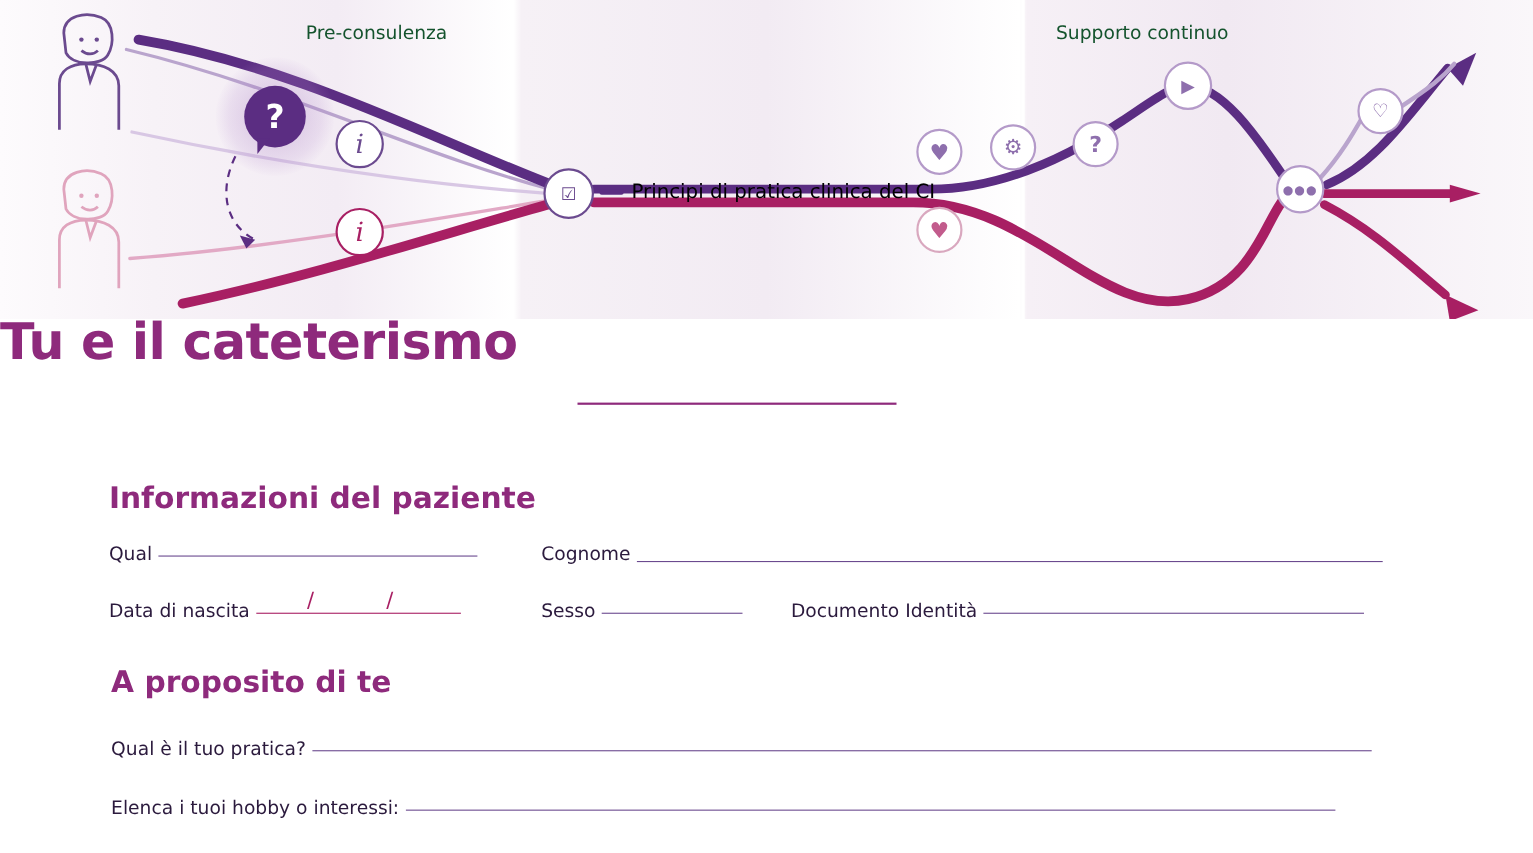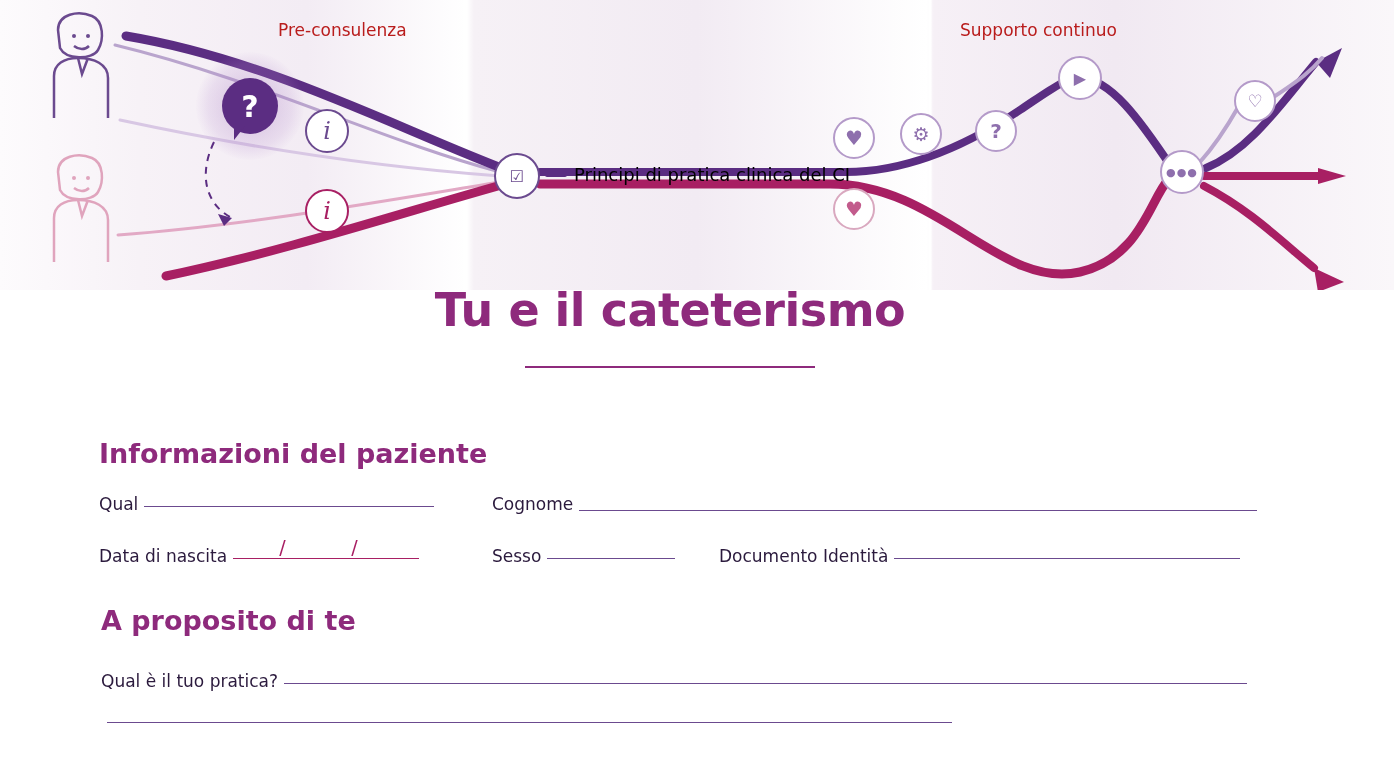--- a/index.html
+++ b/index.html
@@ -37,21 +37,21 @@
         #f2ebf3 50%,
         #ffffff 66.5%,
         #f6f0f6 67%,
         #f1e9f2 80%,
         #faf7fa 100%);
   }
   .journey-seg-label {
     position: absolute;
     top: 20px;
     font-size: 17px;
-    color: #b91c1c;
+    color: #14532d;
     font-family: "DejaVu Sans", sans-serif;
     white-space: nowrap;
   }
   .seg1 { left: 278px; }
   .seg2 { left: 556px; }
   .seg3 { left: 960px; }
 
   .journey svg { position: absolute; left: 0; top: 0; }
 
   
@@ -121,21 +121,20 @@
   }
   .principi .ptext {
     font-size: 18px; color: #000000; white-space: nowrap; text-align: right;
   }
 
   
   .title-wrap {
     position: absolute;
     left: 0; top: 282px;
     width: 1340px;
-    text-align: center;
   }
   .title {
     font-size: 46px;
     line-height: 56px;
     font-weight: bold;
     color: #8e2a7c;
     letter-spacing: -0.5px;
     font-family: "DejaVu Sans", sans-serif;
   }
   .title-rule {
@@ -303,14 +302,15 @@
 </div>
 
 <div class="section-heading" id="h-about">A proposito di te</div>
 
 <div class="field" id="f-lavoro">
   <span class="lbl">Qual è il tuo pratica?</span>
   <span class="rule" style="width:963px;"></span>
 </div>
 
 <div class="field" id="f-hobby">
+  <span class="lbl">Elenca i tuoi hobby o interessi:</span>
   <span class="rule" style="width:845px;"></span>
 </div>
 
 </body></html>

